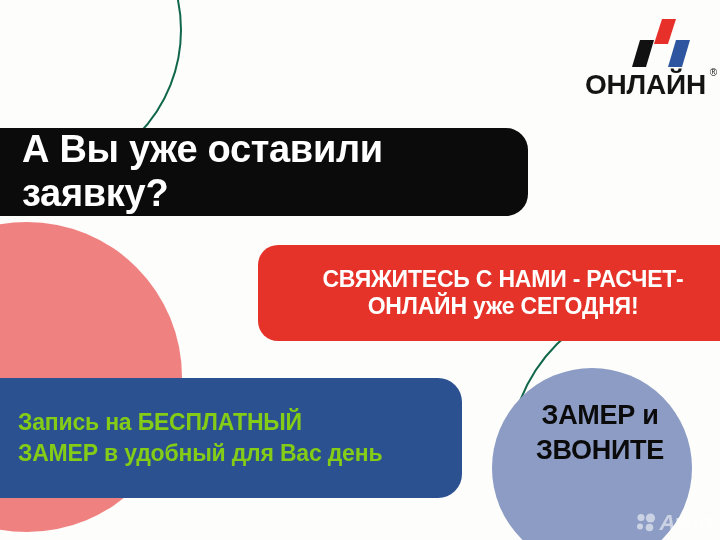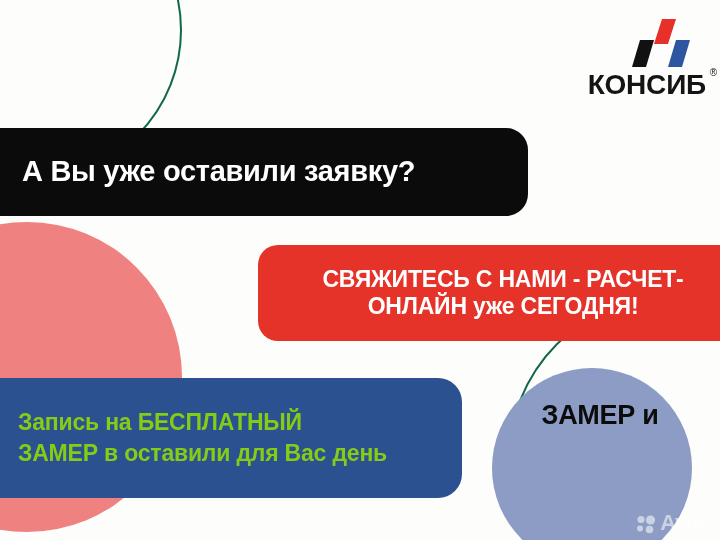--- a/index.html
+++ b/index.html
@@ -111,21 +111,21 @@
     top: 128px;
     width: 552px;
     height: 88px;
     background: #0b0b0b;
     border-radius: 22px;
     padding-left: 46px;
     padding-right: 22px;
   }
   .block-black .block-text {
     color: #ffffff;
-    font-size: 29px;
+    font-size: 38px;
     font-weight: bold;
     line-height: 1.15;
     letter-spacing: -0.3px;
   }
   .block-red {
     left: 258px;
     top: 245px;
     width: 486px;
     height: 96px;
     background: #e63329;
@@ -174,23 +174,24 @@
     line-height: 1.28;
     letter-spacing: -0.3px;
   }
 
   
   .watermark {
     position: absolute;
     right: 8px;
     bottom: 6px;
     display: flex;
-    align-items: flex-end;
+    align-items: flex-start;
     gap: 4px;
     opacity: 0.55;
+    font-style: italic;
   }
   .wm-dots { display: block; }
   .wm-text {
     font-family: "Liberation Sans", sans-serif;
     font-size: 22px;
     font-weight: bold;
     color: #ffffff;
     line-height: 1;
     letter-spacing: -0.5px;
   }
@@ -205,45 +206,46 @@
   <div class="deco-green-arc-br"></div>
   <div class="deco-periwinkle-circle"></div>
 
   <div class="logo">
     <svg class="logo-mark" width="70" height="52" viewBox="0 0 70 52">
       <polygon points="34,1 48,1 40,26 26,26" fill="#e8302a"></polygon>
       <polygon points="12,22 26,22 18,49 4,49" fill="#111111"></polygon>
       <polygon points="48,22 62,22 54,49 40,49" fill="#2d55a0"></polygon>
     </svg>
     <div class="logo-word-wrap">
-      <span class="logo-word">КОНСИБ</span>
+      <span class="logo-word">ОНЛАЙН</span>
       <span class="logo-reg">®</span>
     </div>
   </div>
 
   <div class="block block-black">
     <span class="block-text">А Вы уже оставили заявку?</span>
   </div>
 
   <div class="block block-red">
     <span class="block-text">
       <span class="line">СВЯЖИТЕСЬ С НАМИ - РАСЧЕТ-</span>
       <span class="line">ОНЛАЙН уже СЕГОДНЯ!</span>
     </span>
   </div>
 
   <div class="block block-blue">
     <span class="block-text">
       <span class="line">Запись на БЕСПЛАТНЫЙ</span>
-      <span class="line">ЗАМЕР в оставили для Вас день</span>
+      <span class="line">ЗАМЕР в удобный для Вас день</span>
     </span>
   </div>
 
   <div class="circle-text">
     <span class="line">ЗАМЕР и</span>
+    <span class="line">ЗВОНИТЕ</span>
   </div>
 
   <div class="watermark">
     <svg class="wm-dots" width="20" height="20" viewBox="0 0 20 20">
       <circle cx="5" cy="5.5" r="3.6" fill="#ffffff"></circle>
       <circle cx="14.5" cy="6" r="4.6" fill="#ffffff"></circle>
       <circle cx="4" cy="14.5" r="3" fill="#ffffff"></circle>
       <circle cx="13.5" cy="15.5" r="3.8" fill="#ffffff"></circle>
     </svg>
     <span class="wm-text">Avito</span>

